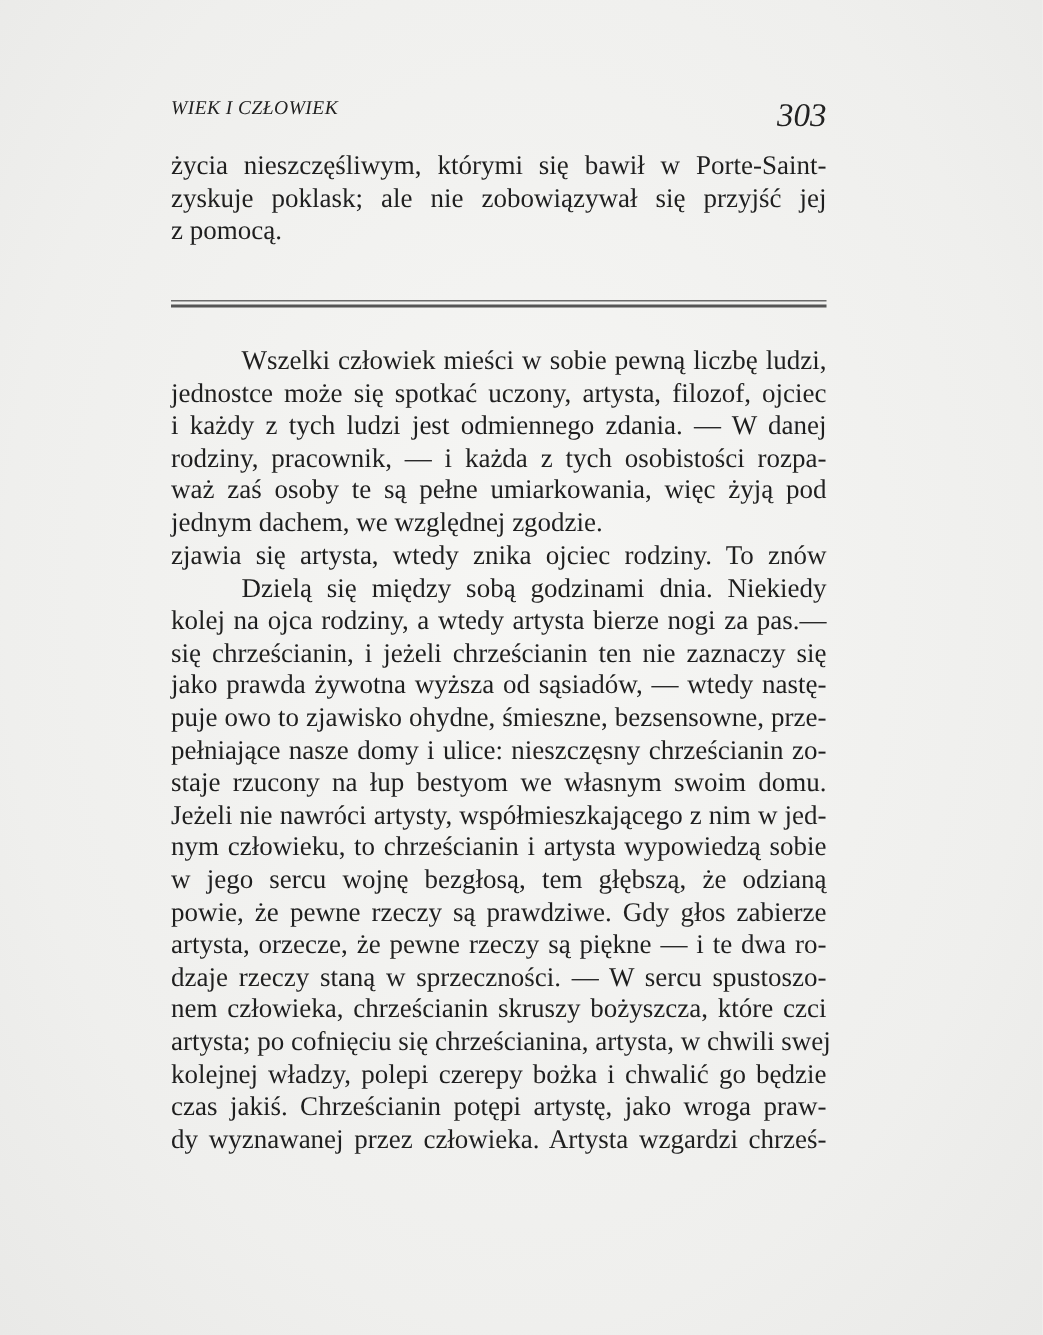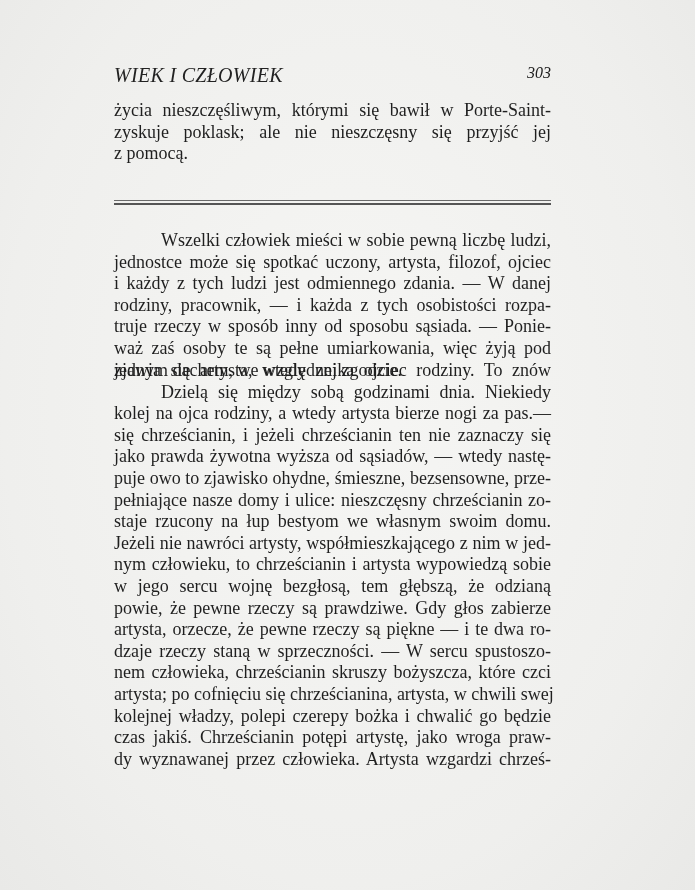--- a/index.html
+++ b/index.html
@@ -26,30 +26,30 @@
       left: 114px;
       top: 64px;
       width: 437px;
       height: 24px;
     }
     .running-title {
       position: absolute;
       left: 0;
       top: 0;
       font-style: italic;
-      font-size: 20px;
+      font-size: 13px;
       letter-spacing: 0.3px;
       color: #222;
     }
     .page-number {
       position: absolute;
       right: 0;
       top: 0;
       font-style: italic;
-      font-size: 16px;
+      font-size: 22px;
       color: #222;
     }
     .text-block {
       position: absolute;
       left: 114px;
       width: 437px;
       font-size: 18px;
       line-height: 21.6px;
       color: #1f1f1f;
     }
@@ -97,35 +97,34 @@
 
 <div class="page">
 
   <div class="running-head">
     <span class="running-title">WIEK I CZŁOWIEK</span>
     <span class="page-number">303</span>
   </div>
 
   <div class="text-block block-1">
     <span class="line">życia nieszczęśliwym, którymi się bawił w Porte-Saint-</span>
-    <span class="line">zyskuje poklask; ale nie nieszczęsny się przyjść jej</span>
+    <span class="line">zyskuje poklask; ale nie zobowiązywał się przyjść jej</span>
     <span class="line last">z pomocą.</span>
   </div>
 
   <div class="divider">
     <div class="rule-thin"></div>
     <div class="rule-thick"></div>
   </div>
 
   <div class="text-block block-2">
     <span class="line indent">Wszelki człowiek mieści w sobie pewną liczbę ludzi,</span>
     <span class="line">jednostce może się spotkać uczony, artysta, filozof, ojciec</span>
     <span class="line">i każdy z tych ludzi jest odmiennego zdania. — W danej</span>
     <span class="line">rodziny, pracownik, — i każda z tych osobistości rozpa-</span>
-    <span class="line">truje rzeczy w sposób inny od sposobu sąsiada. — Ponie-</span>
     <span class="line">waż zaś osoby te są pełne umiarkowania, więc żyją pod</span>
     <span class="line last">jednym dachem, we względnej zgodzie.</span>
   </div>
 
   <div class="text-block block-3">
     <span class="line">zjawia się artysta, wtedy znika ojciec rodziny. To znów</span>
     <span class="line indent">Dzielą się między sobą godzinami dnia. Niekiedy</span>
     <span class="line">kolej na ojca rodziny, a wtedy artysta bierze nogi za pas.—</span>
     <span class="line">się chrześcianin, i jeżeli chrześcianin ten nie zaznaczy się</span>
     <span class="line">jako prawda żywotna wyższa od sąsiadów, — wtedy nastę-</span>

